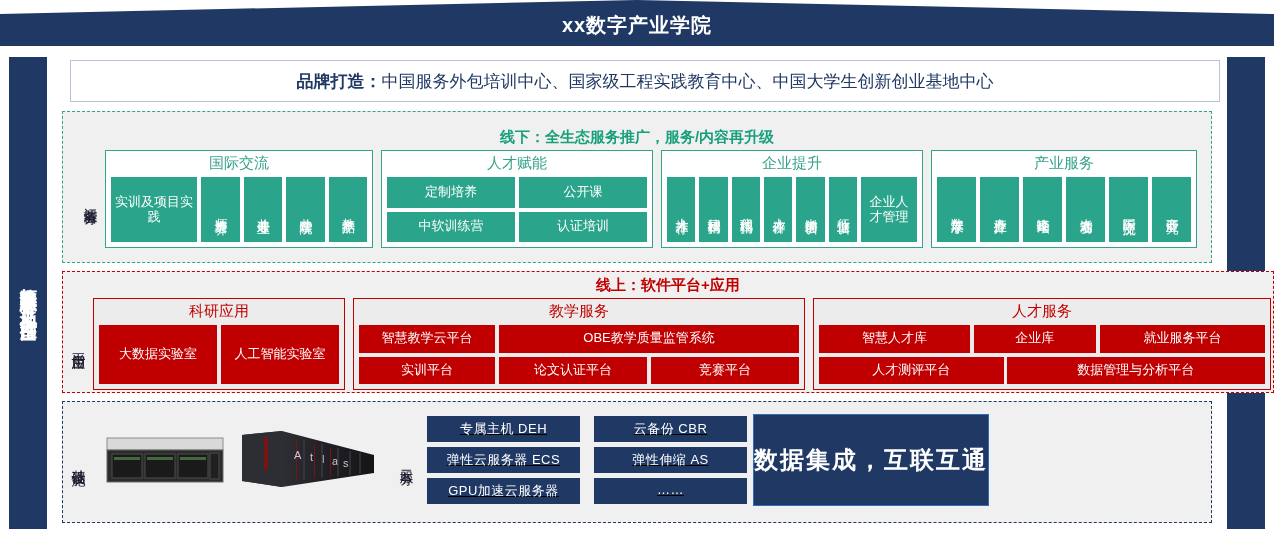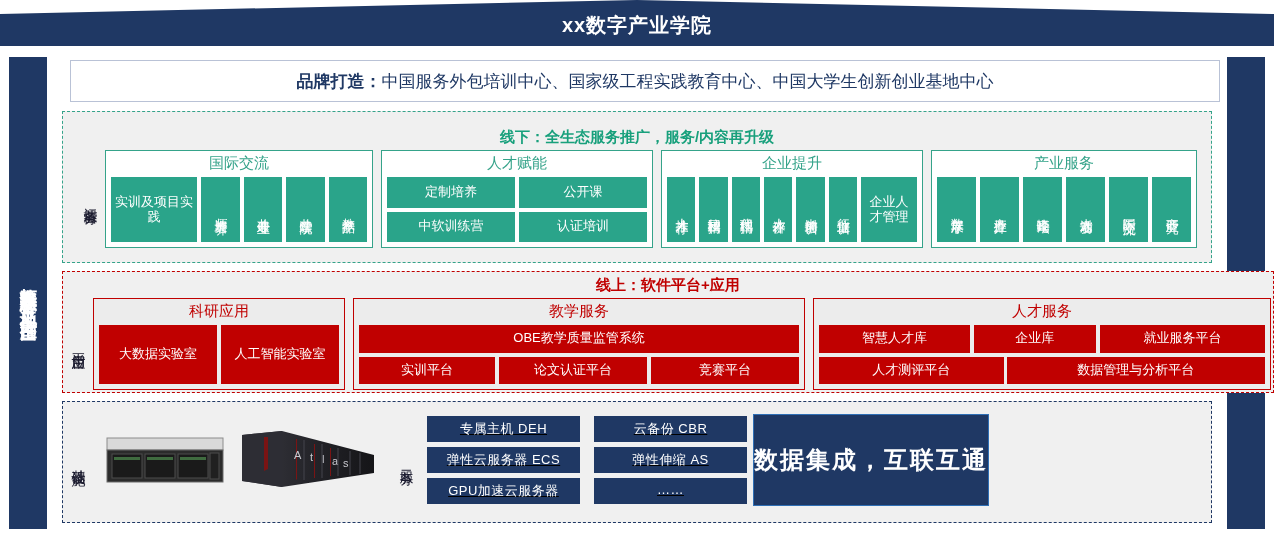--- a/index.html
+++ b/index.html
@@ -219,20 +219,21 @@
               <div class="chip red" style="flex:1">大数据实验室</div>
               <div class="chip red" style="flex:1">人工智能实验室</div>
             </div>
           </div>
 
           <div class="panel red" style="flex:0 0 452px">
             <div class="panel-title">教学服务</div>
             <div class="panel-body">
               <div class="col">
                 <div style="display:flex; gap:4px; flex:1">
+                  <div class="chip red" style="flex:0 0 136px">智慧教学云平台</div>
                   <div class="chip red" style="flex:1">OBE教学质量监管系统</div>
                 </div>
                 <div style="display:flex; gap:4px; flex:1">
                   <div class="chip red" style="flex:0 0 136px">实训平台</div>
                   <div class="chip red" style="flex:1">论文认证平台</div>
                   <div class="chip red" style="flex:1">竞赛平台</div>
                 </div>
               </div>
             </div>
           </div>

